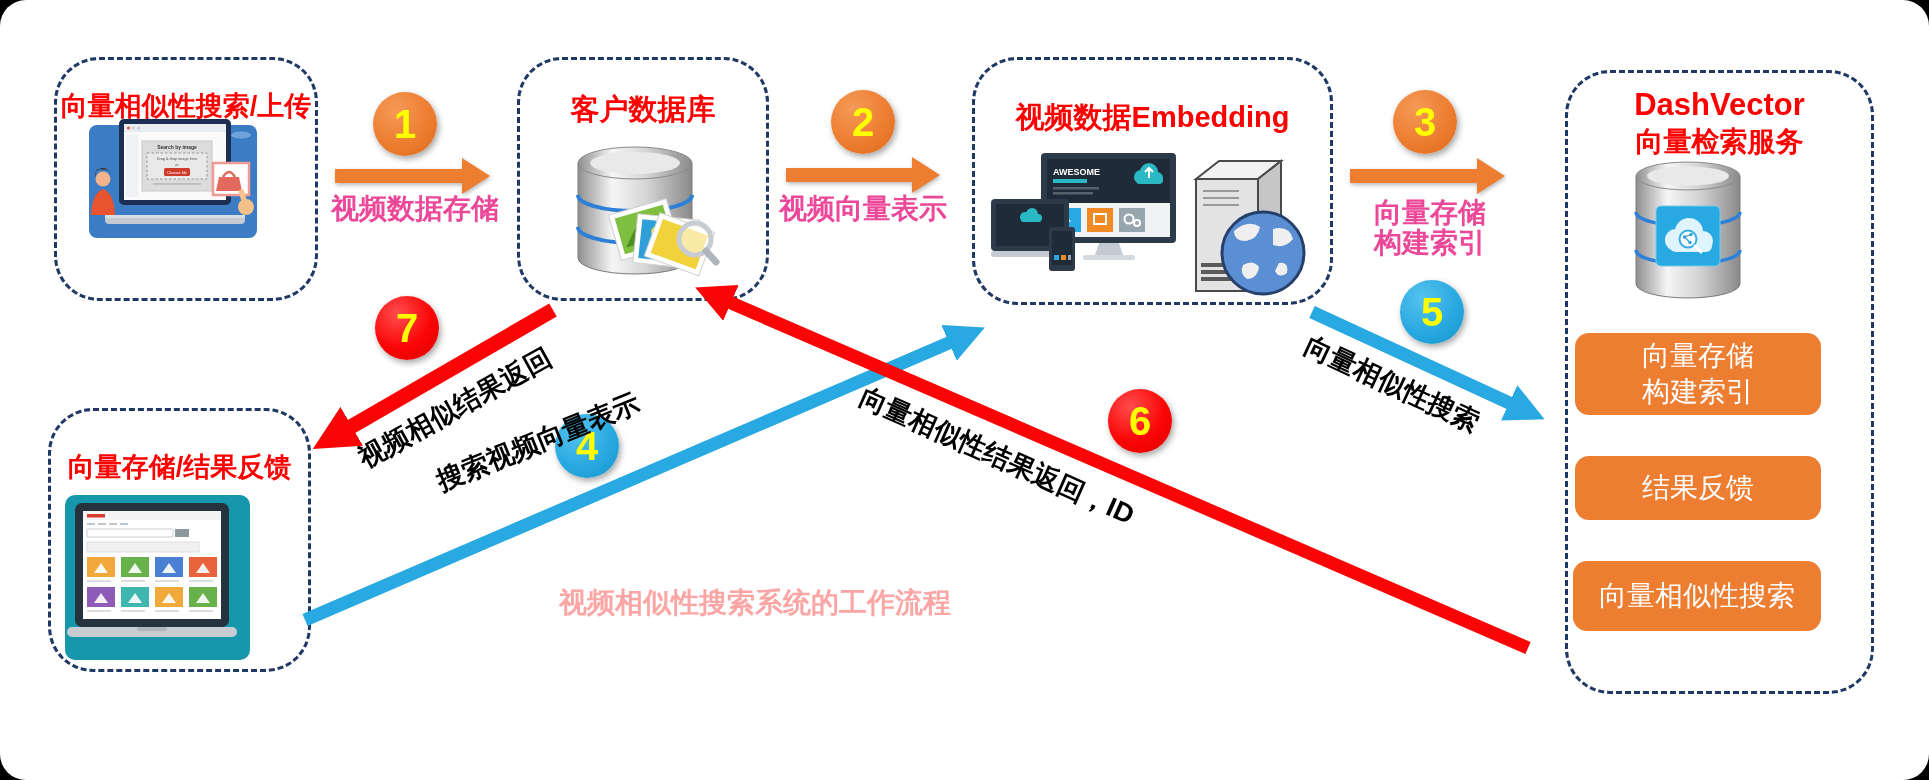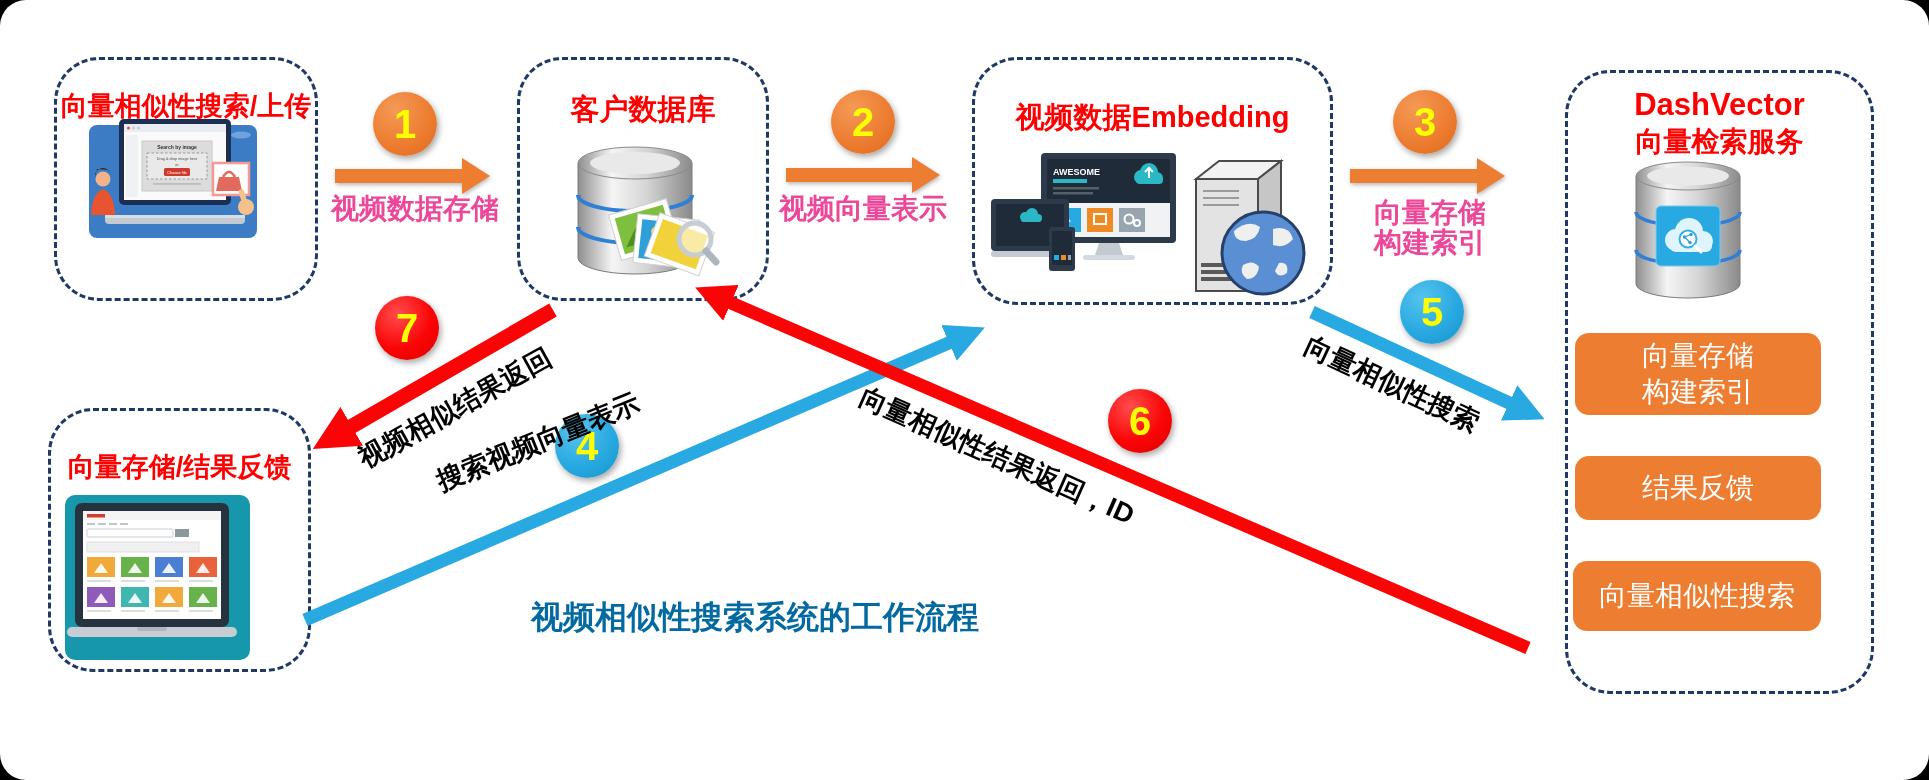--- a/index.html
+++ b/index.html
@@ -18,21 +18,21 @@
   .harrow .head{position:absolute;right:0;top:0;width:0;height:0;
                 border-top:18px solid transparent;border-bottom:18px solid transparent;border-left:28px solid #ED7D31;}
   .hlabel{position:absolute;text-align:center;color:#ec4899;font-weight:bold;font-size:28px;white-space:nowrap;}
   .hlabel .ln{line-height:30px;}
   .diag-label{position:absolute;color:#000;font-weight:bold;font-size:27px;white-space:nowrap;
               transform:translate(-50%,-50%) rotate(var(--r));}
   .overlay{position:absolute;left:0;top:0;pointer-events:none;}
   .featbtn{position:absolute;background:#ED7D31;border-radius:14px;color:#fff;text-align:center;
            font-family:"Liberation Serif","DejaVu Serif",serif;display:flex;flex-direction:column;justify-content:center;}
   .featbtn .l{line-height:36px;font-size:28px;}
-  .maintitle{position:absolute;text-align:center;color:#0369a1;font-weight:600;font-size:32px;white-space:nowrap;margin-top:12px;}
+  .maintitle{position:absolute;text-align:center;color:#fca5a5;font-weight:600;font-size:28px;white-space:nowrap;}
   .illus{position:absolute;}
 </style>
 </head>
 <body>
 
 <div class="stage">
   <div class="panel"></div>
 
   <div class="dbox" style="left:54px;top:57px;width:258px;height:238px;">
     <div class="boxtitle" style="top:28px;font-size:27px;">向量相似性搜索/上传</div>

